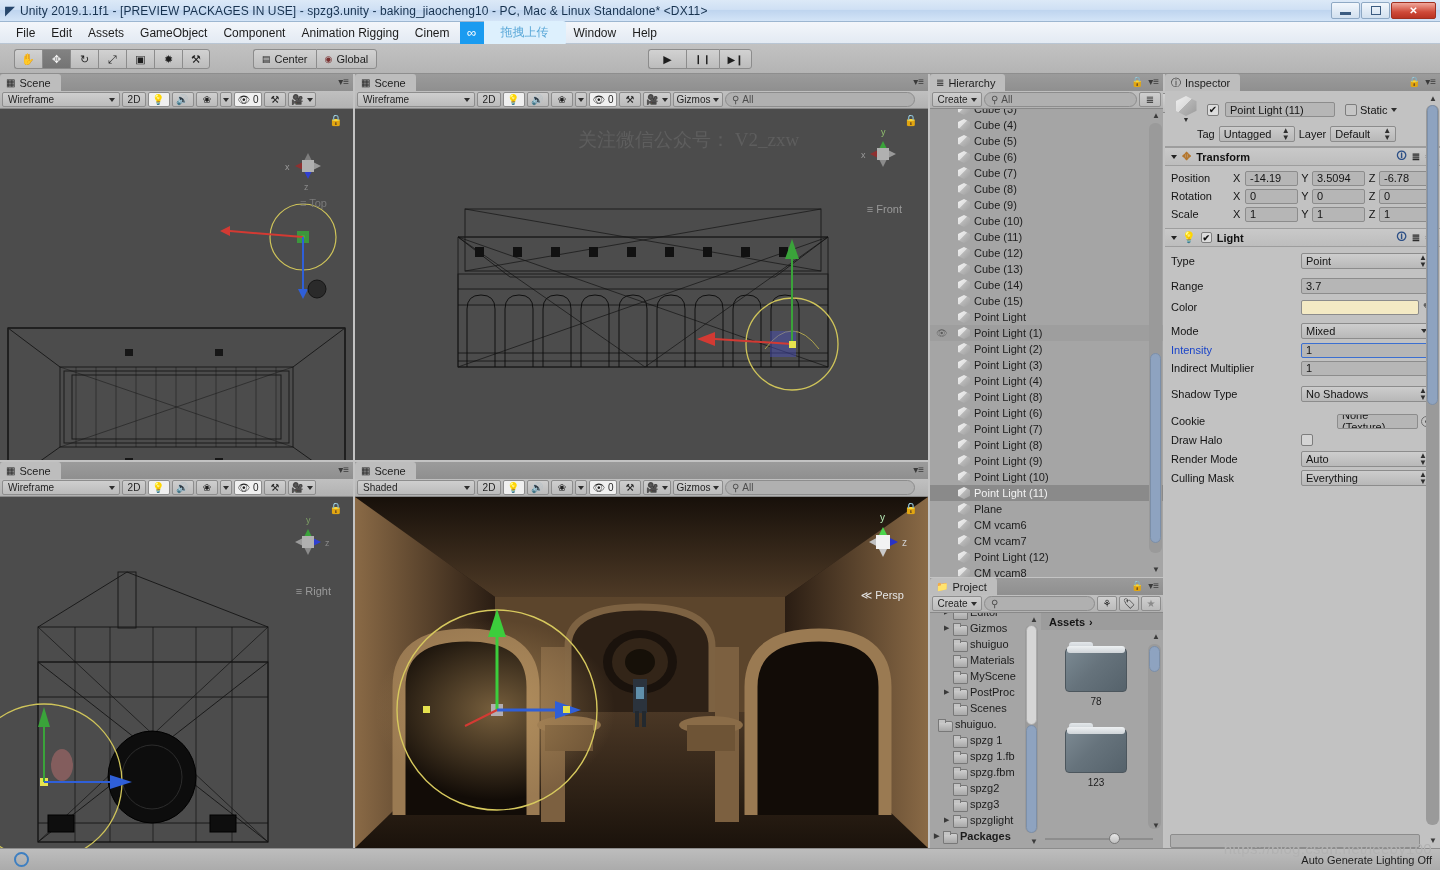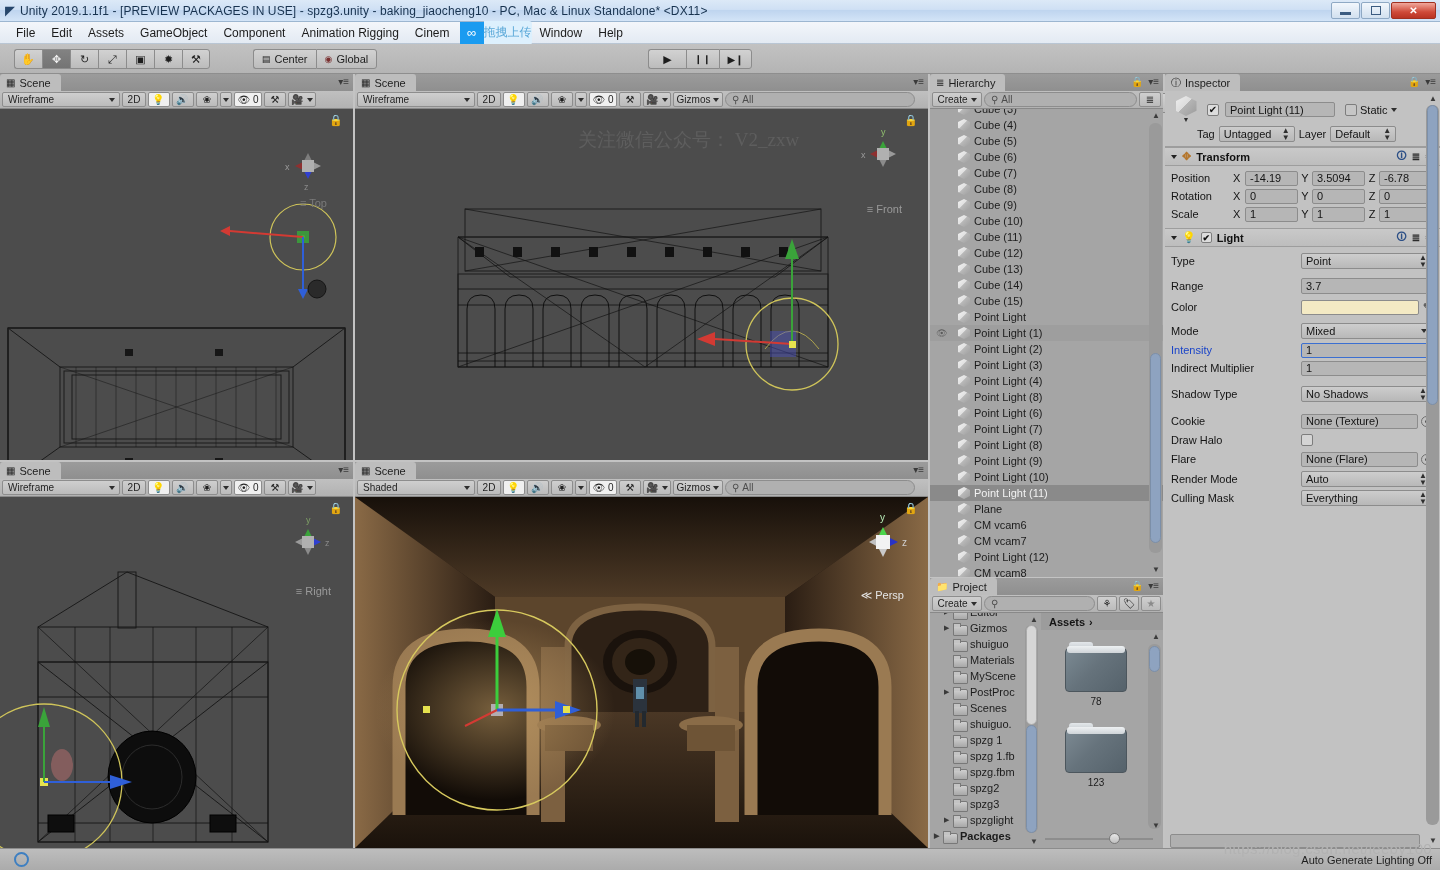--- a/index.html
+++ b/index.html
@@ -43,21 +43,21 @@
   }
   .menuitem { padding: 2px 8px; font-size: 12px; color: #1c1c1c; white-space: nowrap; }
   .upload-pill {
     display: flex; align-items: center; height: 22px; margin-left: 2px;
   }
   .upload-ico {
     width: 24px; height: 22px; background: #1a9bf0; color: #fff;
     display: flex; align-items: center; justify-content: center; font-size: 13px;
   }
   .upload-lbl {
-    background: #ddf0fd; color: #5aa8d8; padding: 3px 0 4px; font-size: 12px;
+    background: #ddf0fd; color: #5aa8d8; padding: 3px 17px 4px; font-size: 12px;
     border-radius: 0 3px 3px 0;
   }
 
   
   .toolbar {
     position: absolute; left: 0; top: 44px; width: 1440px; height: 30px;
     background: linear-gradient(to bottom,#c2c2c2,#b4b4b4);
     border-bottom: 1px solid #8e8e8e;
   }
   .btngroup { position:absolute; display:flex; top:5px; }
@@ -901,21 +901,21 @@
           </div>
         <div class="prow" style="padding-left:14px;">
             <span class="tri">▶</span>
             <span class="folder-ico"></span>
             <span>PostProc</span>
           </div>
         <div class="prow" style="padding-left:23px;">
             <span class="folder-ico"></span>
             <span>Scenes</span>
           </div>
-        <div class="prow" style="padding-left:23px;">
+        <div class="prow" style="padding-left:8px;">
             <span class="folder-ico"></span>
             <span>shuiguo.</span>
           </div>
         <div class="prow" style="padding-left:23px;">
             <span class="folder-ico"></span>
             <span>spzg 1</span>
           </div>
         <div class="prow" style="padding-left:23px;">
             <span class="folder-ico"></span>
             <span>spzg 1.fb</span>
@@ -1114,37 +1114,30 @@
           <span class="lbl" style="width:130px;">Indirect Multiplier</span>
           <div class="fld" style="flex:1;">1</div>
         </div>
         <div class="row" style="height:22px;margin-top:6px;">
           <span class="lbl" style="width:130px;">Shadow Type</span>
           <div class="popup" style="flex:1;">
             <span>No Shadows</span>
             <span class="updown">▲<br>▼</span>
           </div>
         </div>
-        <div class="row" style="height:20px;margin-top:6px;">
+        <div class="row" style="height:20px;margin-top:6px;gap:36px;">
           <span class="lbl" style="width:130px;">Cookie</span>
           <div class="objfield" style="flex:1;">
             <div class="fld" style="flex:1;">None (Texture)</div>
             <span class="radio-o"></span>
           </div>
         </div>
         <div class="row" style="height:18px;">
           <span class="lbl" style="width:130px;">Draw Halo</span>
           <div class="cbox" style="background:#d4d4d4;"></div>
-        </div>
-        <div class="row" style="height:20px;">
-          <span class="lbl" style="width:130px;">Flare</span>
-          <div class="objfield" style="flex:1;">
-            <div class="fld" style="flex:1;">None (Flare)</div>
-            <span class="radio-o"></span>
-          </div>
         </div>
         <div class="row" style="height:19px;align-items:center;">
           <span class="lbl" style="width:130px;">Render Mode</span>
           <div class="popup" style="flex:1;">
             <span>Auto</span>
             <span class="updown">▲<br>▼</span>
           </div>
         </div>
         <div class="row" style="height:19px;">
           <span class="lbl" style="width:130px;">Culling Mask</span>

